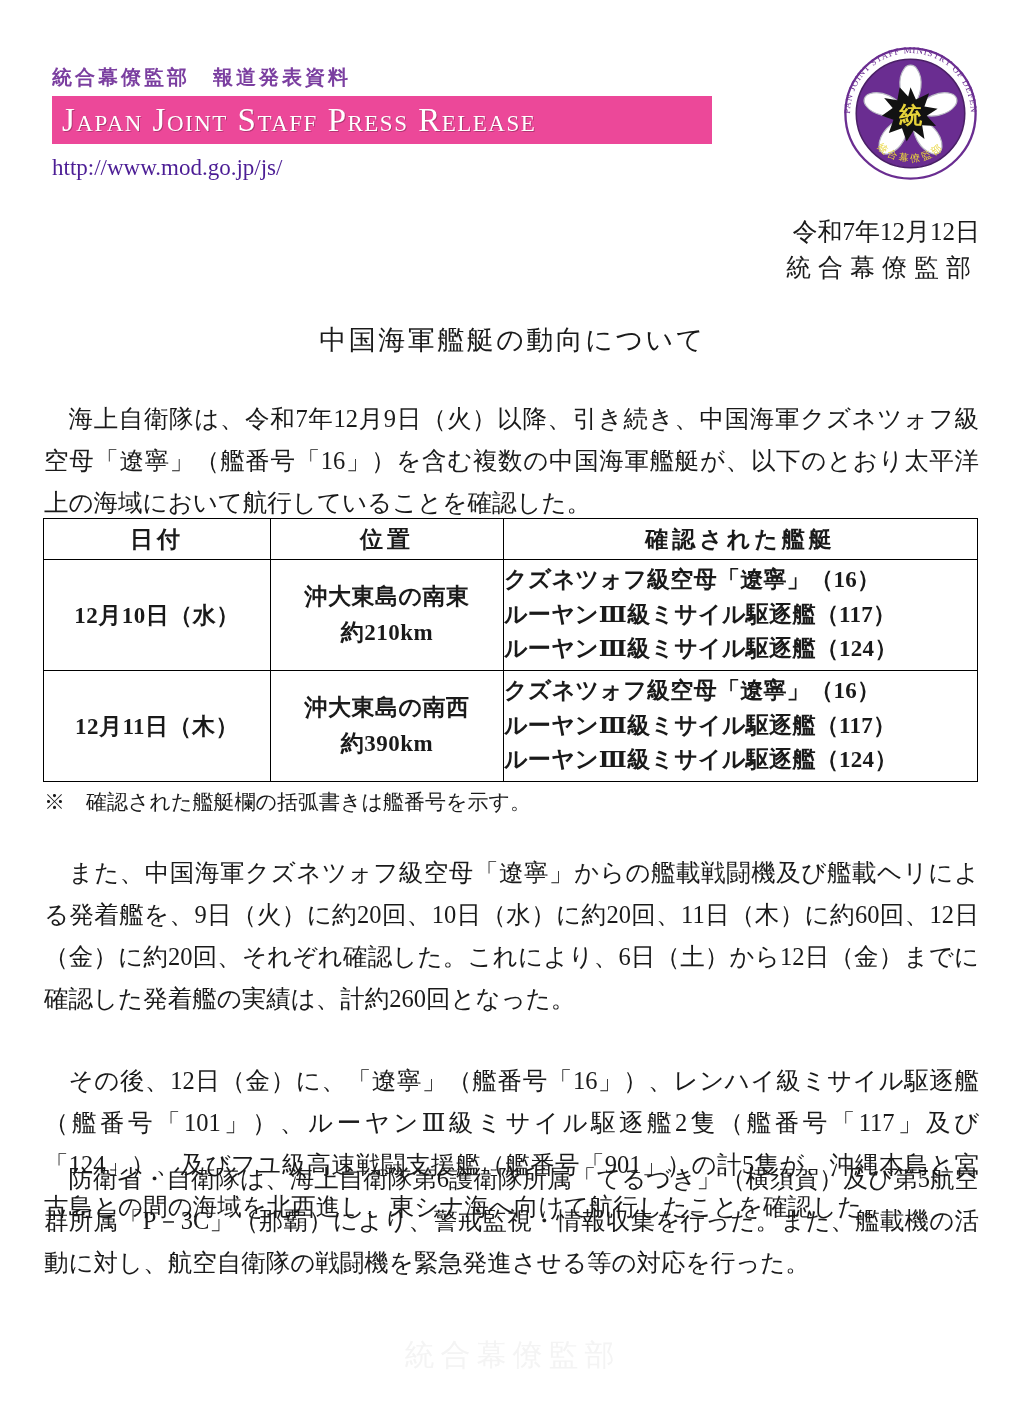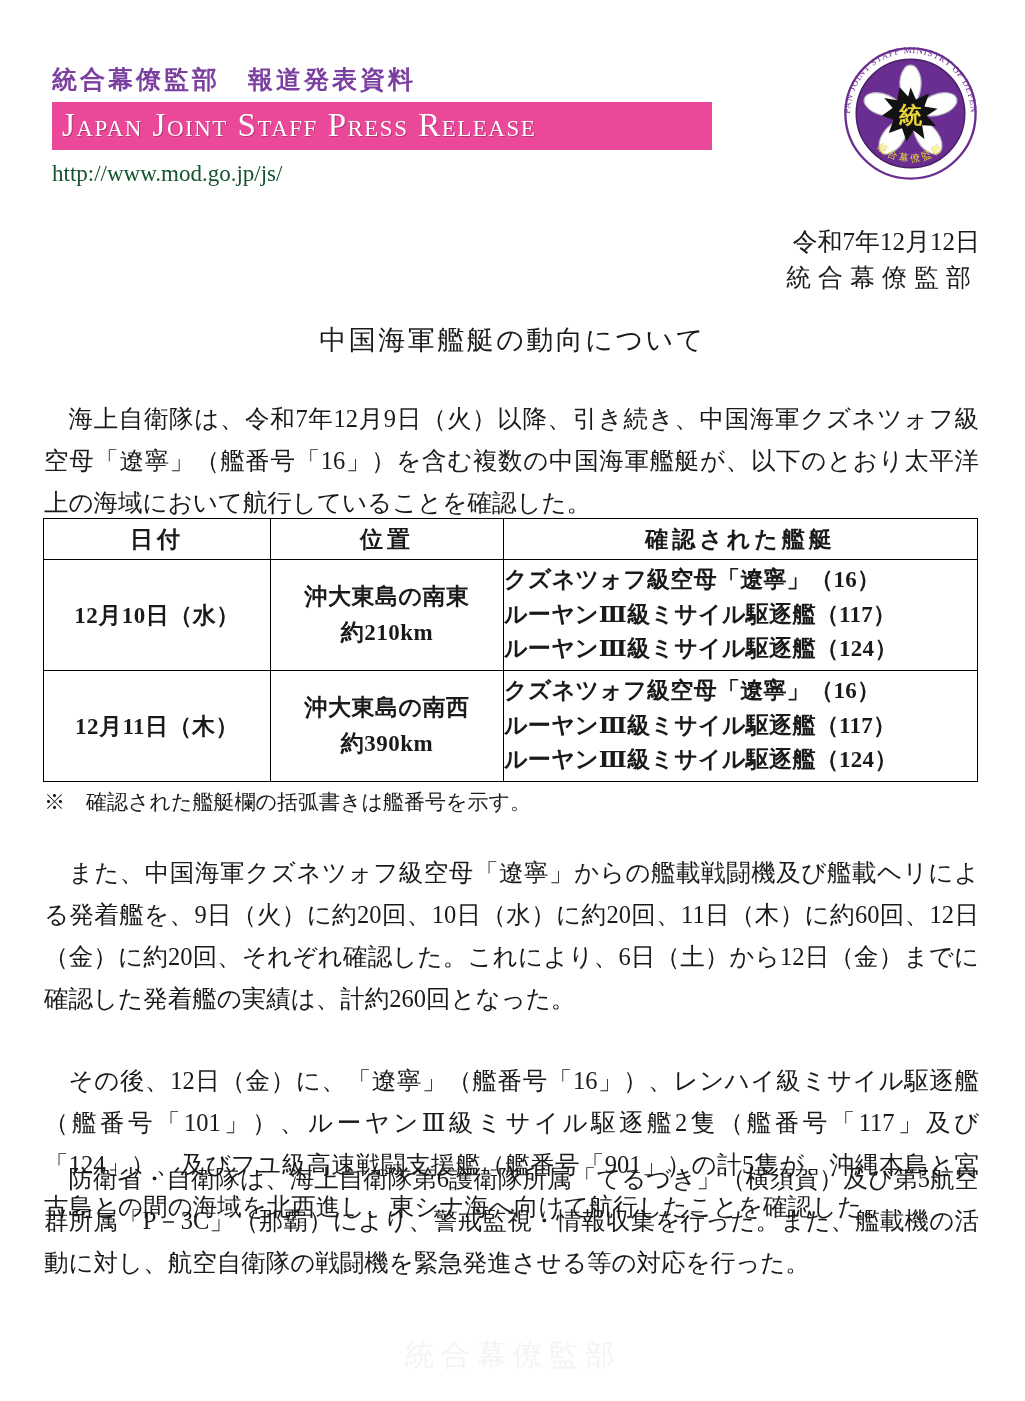--- a/index.html
+++ b/index.html
@@ -26,21 +26,21 @@
   
   .header-block {
     position: absolute;
     left: 52px;
     top: 66px;
     width: 680px;
   }
   .header-jp {
     font-family: "DejaVu Sans", sans-serif;
     font-weight: bold;
-    font-size: 25px;
+    font-size: 20px;
     color: #7B3FA0;
     letter-spacing: 3px;
     line-height: 1.1;
     margin: 0 0 8px 0;
     white-space: pre;
   }
   .banner {
     background: #ec4899;
     width: 660px;
     height: 48px;
@@ -56,39 +56,39 @@
     font-variant: small-caps;
     letter-spacing: 1.5px;
     line-height: 1;
     text-shadow: 1px 1px 0 rgba(0,0,0,0.25);
     white-space: nowrap;
   }
   .url-line {
     margin-top: 11px;
     font-family: "Liberation Serif", serif;
     font-size: 23px;
-    color: #14532d;
+    color: #4c1d95;
     letter-spacing: 0px;
   }
 
   
   .emblem {
     position: absolute;
     left: 833px;
     top: 36px;
     width: 155px;
     height: 155px;
   }
   .emblem svg { display: block; width: 155px; height: 155px; }
 
   
   .issuer {
     position: absolute;
     right: 45px;
-    top: 224px;
+    top: 214px;
     text-align: right;
     font-size: 25px;
     line-height: 1.42;
   }
   .issuer .org { letter-spacing: 7px; padding-right: 2px; }
 
   
   .doc-title {
     position: absolute;
     left: 0;

